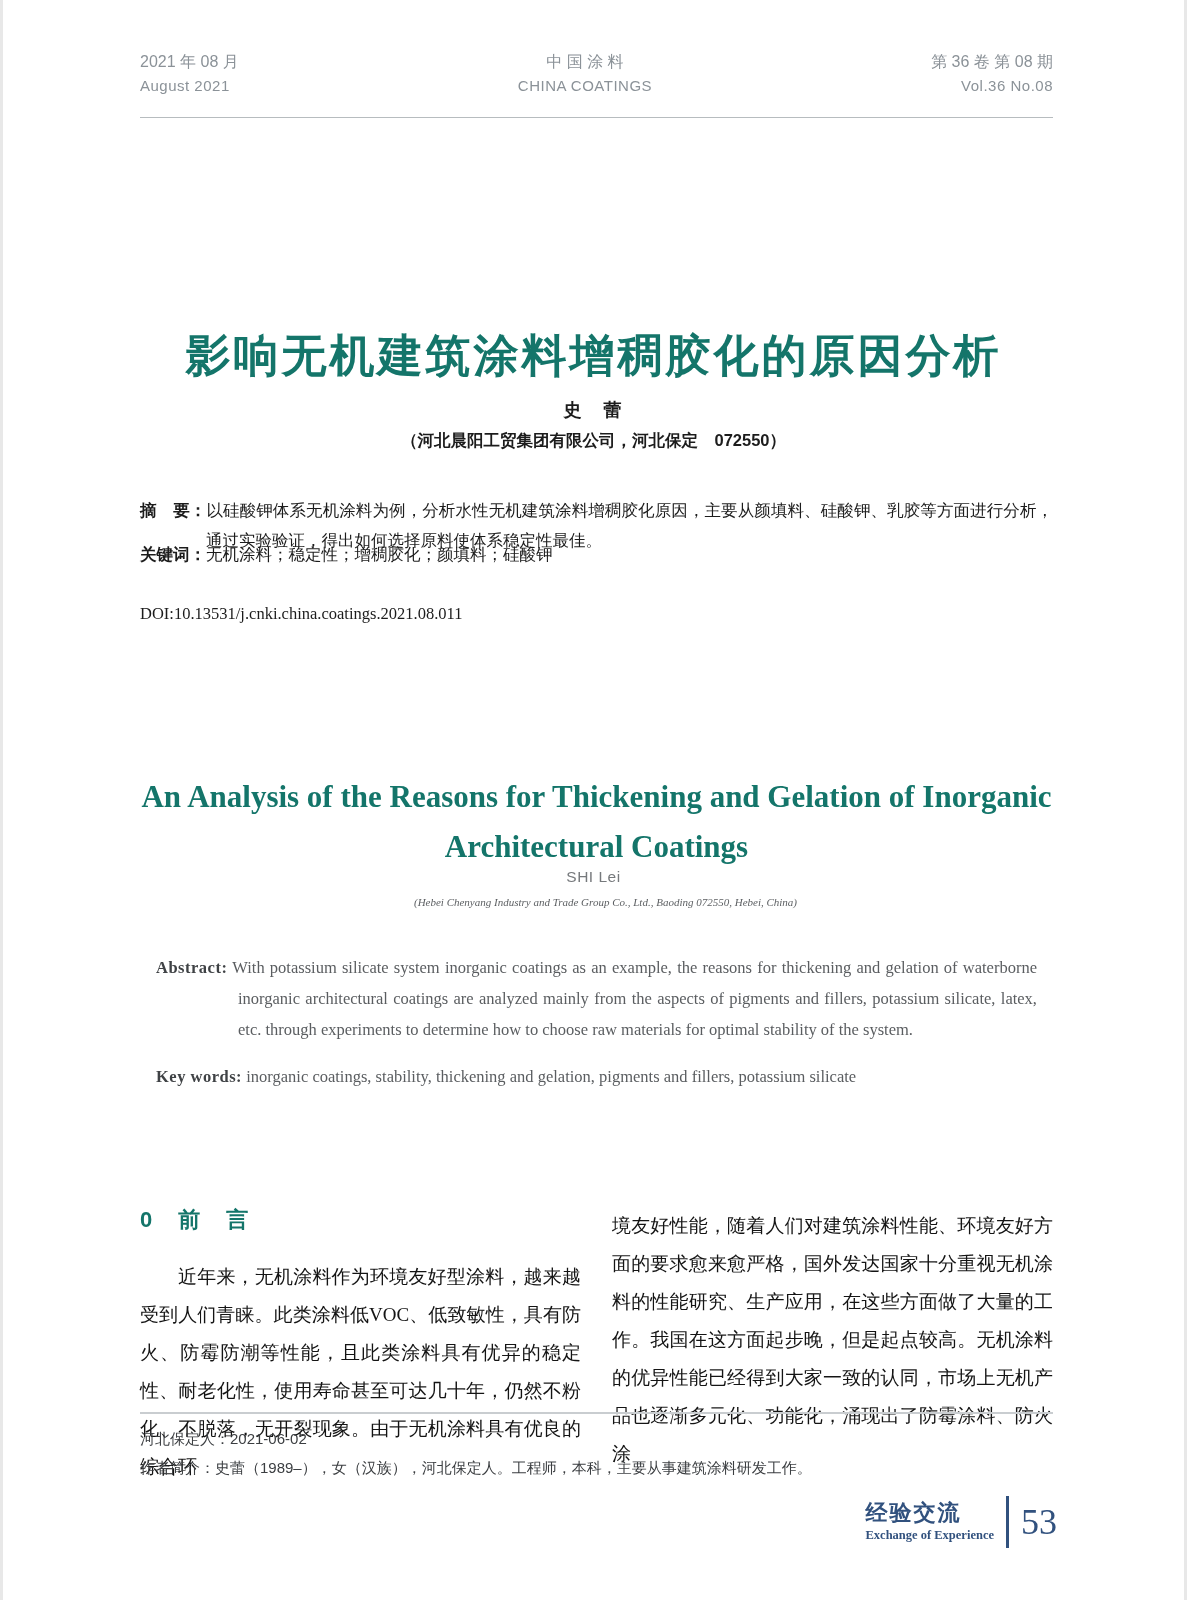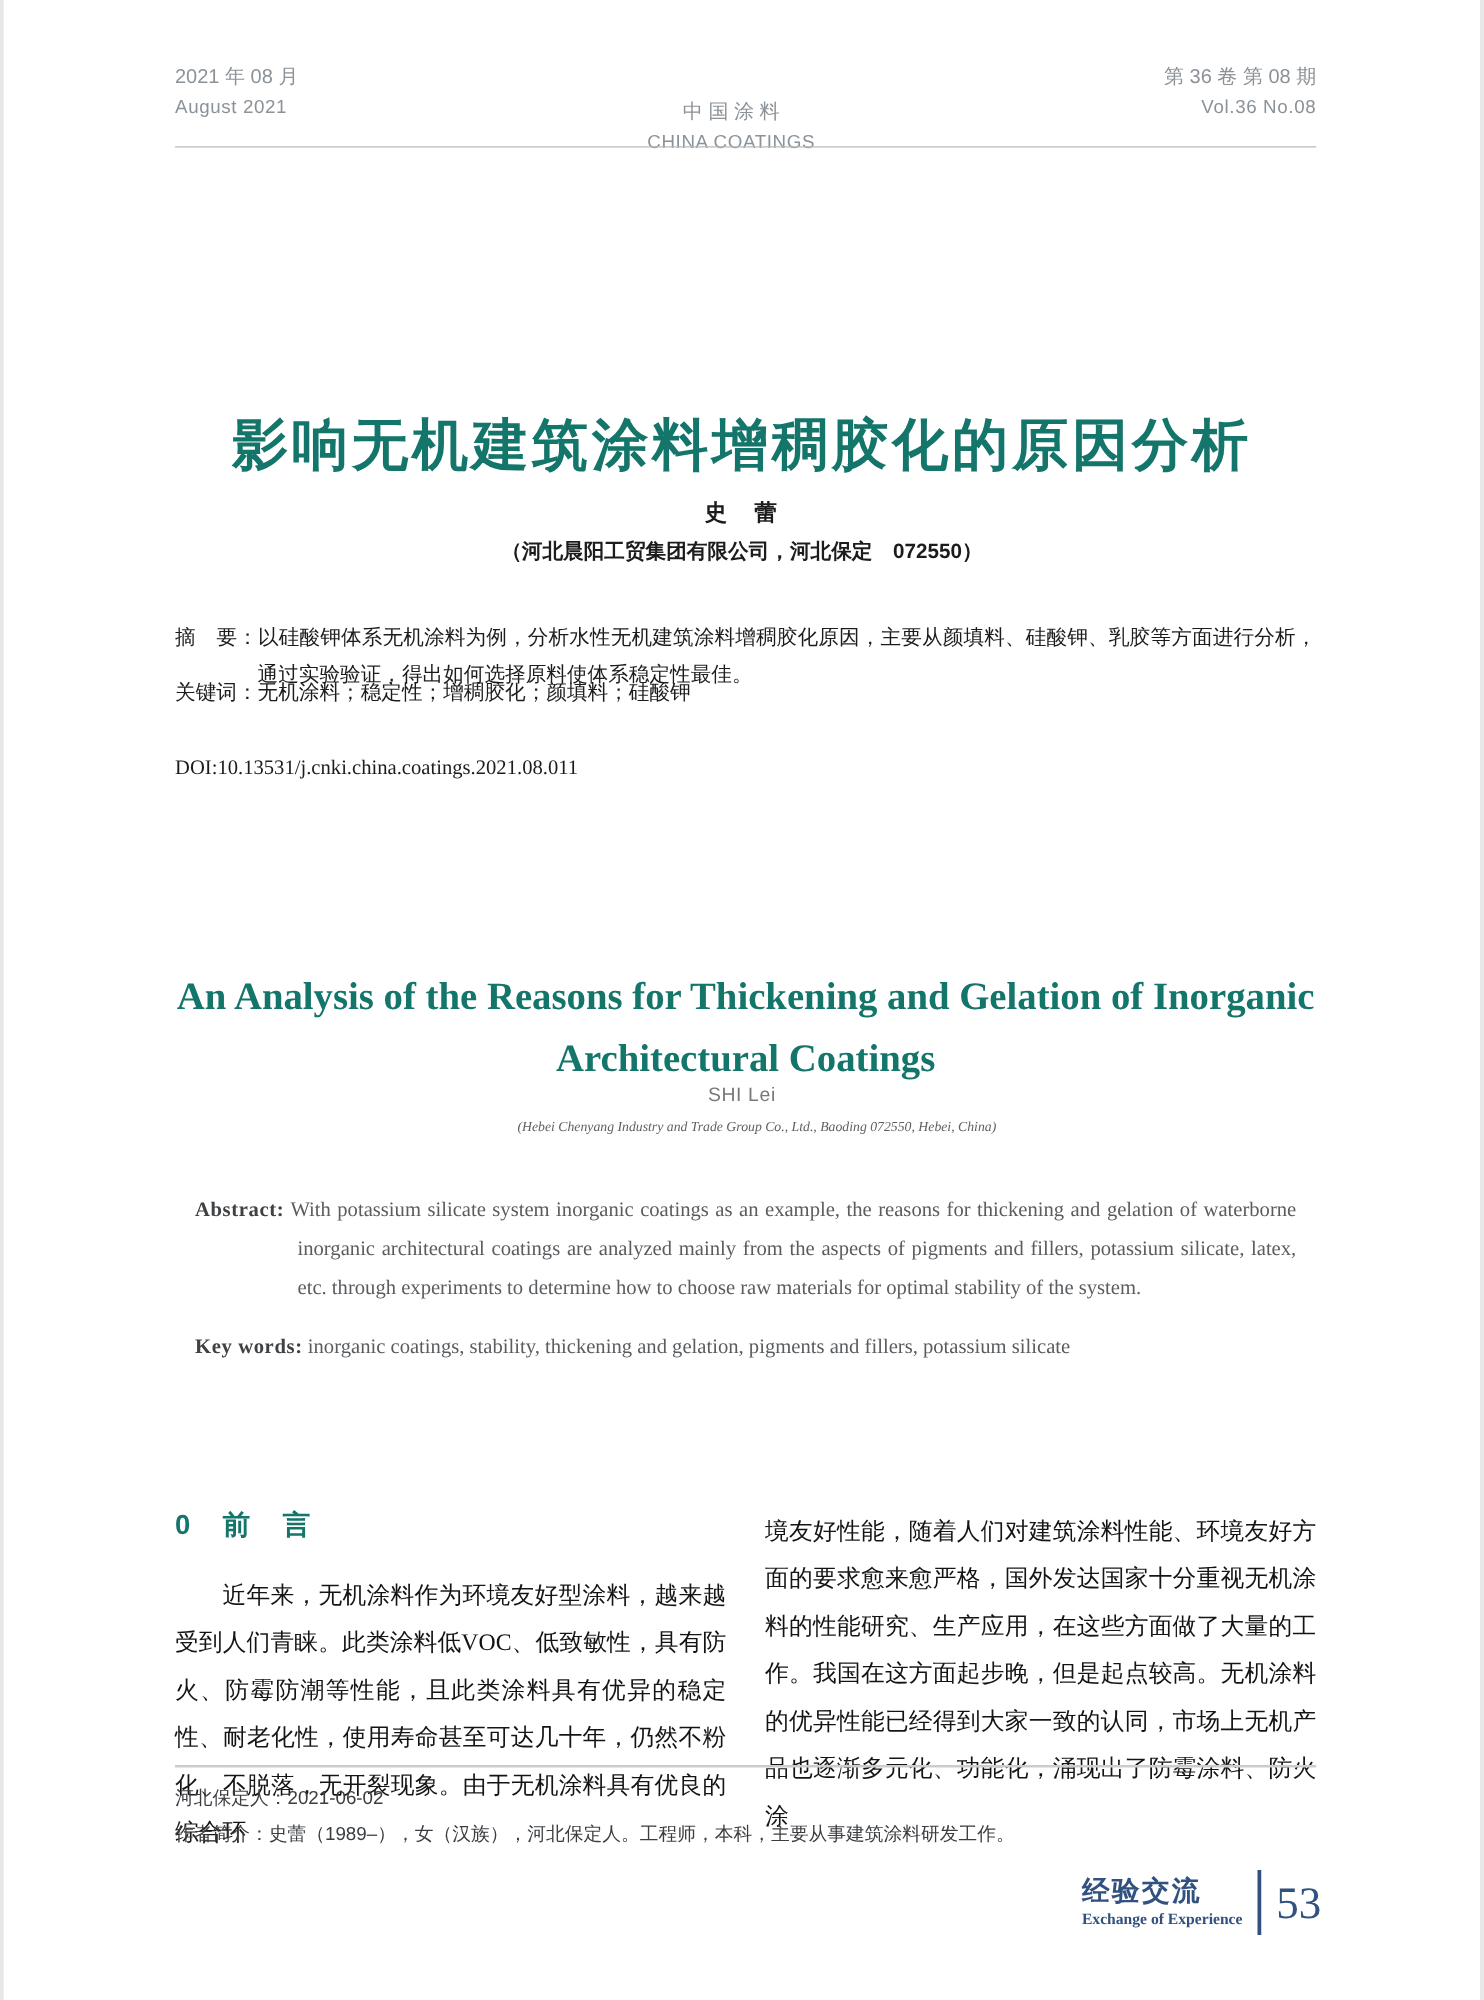--- a/index.html
+++ b/index.html
@@ -10,21 +10,21 @@
     font-family:"Liberation Sans",sans-serif;
     color:#1c1c1c;overflow:hidden;box-sizing:border-box;
   }
   
   .journal-header{
     position:absolute;top:50px;left:137px;width:913px;
     display:flex;justify-content:space-between;
     color:#8b9298;font-size:16px;line-height:24px;
   }
   .journal-header .col{display:flex;flex-direction:column;}
-  .journal-header .col.center{text-align:center;margin-top:28px;}
+  .journal-header .col.center{text-align:center;}
   .journal-header .col.right{text-align:right;}
   .journal-header .en{font-size:15px;letter-spacing:.5px;}
   .header-rule{
     position:absolute;top:117px;left:137px;width:913px;height:1px;
     background:#b7bcbf;
   }
   
   .title-zh{
     position:absolute;top:326px;left:0;width:100%;
     text-align:center;color:#14756a;
@@ -37,21 +37,21 @@
   .affiliation-zh{
     position:absolute;top:430px;left:0;width:100%;
     text-align:center;font-size:16.5px;font-weight:700;
   }
   
   .abstract-zh{
     position:absolute;top:478px;left:137px;width:913px;
     font-size:16.5px;line-height:30px;text-align:justify;
     padding-left:66px;text-indent:-66px;box-sizing:border-box;
   }
-  .abstract-zh .label,.keywords-zh .label{font-weight:400;}
+  .abstract-zh .label,.keywords-zh .label{font-weight:700;}
   .keywords-zh{
     position:absolute;top:540px;left:137px;width:913px;
     font-size:16.5px;line-height:28px;
   }
   .meta-row{
     position:absolute;top:574px;left:137px;width:913px;
     display:grid;grid-template-columns:39% 28% 33%;
     font-size:16.5px;line-height:26px;
   }
   .meta-row .label{font-weight:700;}

